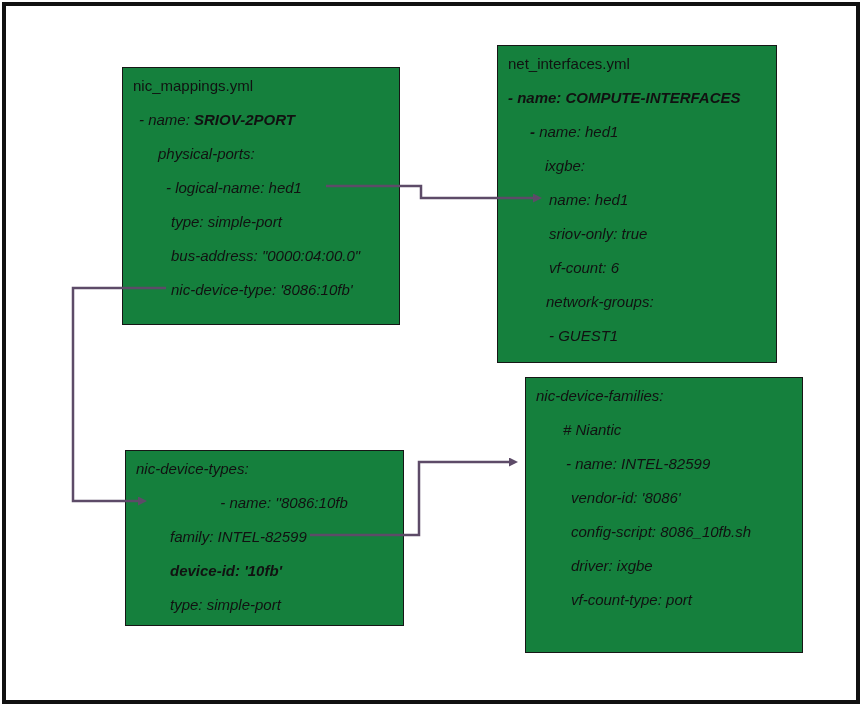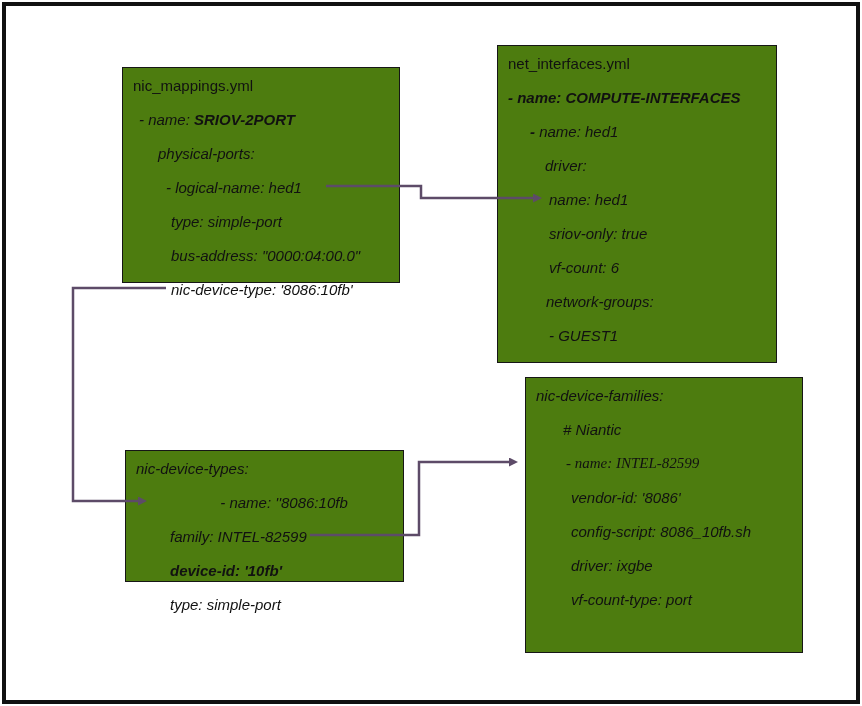--- a/index.html
+++ b/index.html
@@ -13,41 +13,41 @@
     overflow: hidden;
   }
   .frame {
     position: absolute;
     inset: 2px;
     border: 4px solid #111111;
     pointer-events: none;
   }
   .box {
     position: absolute;
-    background: #4d7c0f;
+    background: #15803d;
     border: 1px solid #161616;
     box-sizing: border-box;
     font-size: 15px;
   }
   .row {
     height: 34px;
     display: flex;
     align-items: center;
     padding-left: 10px;
     white-space: pre;
     box-sizing: border-box;
   }
   .title-plain { font-style: normal; }
   .title-italic { font-style: italic; }
   .line { font-style: italic; }
   .bold { font-weight: 700; }
   
-  #box0 { left: 122px; top: 67px;  width: 278px; height: 216px; }
+  #box0 { left: 122px; top: 67px;  width: 278px; height: 258px; }
   #box1 { left: 497px; top: 45px;  width: 280px; height: 318px; }
-  #box2 { left: 125px; top: 450px; width: 279px; height: 132px; }
+  #box2 { left: 125px; top: 450px; width: 279px; height: 176px; }
   #box3 { left: 525px; top: 377px; width: 278px; height: 276px; }
   .connector-layer {
     position: absolute;
     left: 0; top: 0;
     pointer-events: none;
   }
   .connector {
     stroke: var(--connector, #5d4b68);
     stroke-width: 2.5;
     fill: none;
@@ -70,21 +70,21 @@
         <div class="row line" style="padding-left: 48px;"><span>bus-address: "0000:04:00.0"</span></div>
         <div class="row line" style="padding-left: 48px;"><span>nic-device-type: '8086:10fb'</span></div>
       </div>
   </div>
 
   <div class="box" id="box1">
     <div class="row title-plain">net_interfaces.yml</div>
     <div>
         <div class="row line" style="padding-left: 10px;"><span class="bold">- name: COMPUTE-INTERFACES</span></div>
         <div class="row line" style="padding-left: 32px;"><span class="bold">- </span><span>name: hed1</span></div>
-        <div class="row line" style="padding-left: 47px;"><span>driver:</span></div>
+        <div class="row line" style="padding-left: 47px;"><span>ixgbe:</span></div>
         <div class="row line" style="padding-left: 51px;"><span>name: hed1</span></div>
         <div class="row line" style="padding-left: 51px;"><span>sriov-only: true</span></div>
         <div class="row line" style="padding-left: 51px;"><span>vf-count: 6</span></div>
         <div class="row line" style="padding-left: 48px;"><span>network-groups:</span></div>
         <div class="row line" style="padding-left: 51px;"><span>- GUEST1</span></div>
       </div>
   </div>
 
   <div class="box" id="box2">
     <div class="row title-italic">nic-device-types:</div>
@@ -93,21 +93,21 @@
         <div class="row line" style="padding-left: 44px;"><span>family: INTEL-82599</span></div>
         <div class="row line" style="padding-left: 44px; font-weight: bold;"><span>device-id: '10fb'</span></div>
         <div class="row line" style="padding-left: 44px;"><span>type: simple-port</span></div>
       </div>
   </div>
 
   <div class="box" id="box3">
     <div class="row title-italic">nic-device-families:</div>
     <div>
         <div class="row line" style="padding-left: 37px;"><span># Niantic</span></div>
-        <div class="row line" style="padding-left: 40px; font-family: Liberation Serif, serif;"><span>- name: INTEL-82599</span></div>
+        <div class="row line" style="padding-left: 40px;"><span>- name: INTEL-82599</span></div>
         <div class="row line" style="padding-left: 45px;"><span>vendor-id: '8086'</span></div>
         <div class="row line" style="padding-left: 45px;"><span>config-script: 8086_10fb.sh</span></div>
         <div class="row line" style="padding-left: 45px; text-align: center;"><span>driver: ixgbe</span></div>
         <div class="row line" style="padding-left: 45px;"><span>vf-count-type: port</span></div>
       </div>
   </div>
 
   <svg class="connector-layer" width="862" height="706" viewBox="0 0 862 706">
     <defs>
       <marker id="ah" markerUnits="userSpaceOnUse" markerWidth="10" markerHeight="9" refX="0" refY="4.5" orient="auto">

